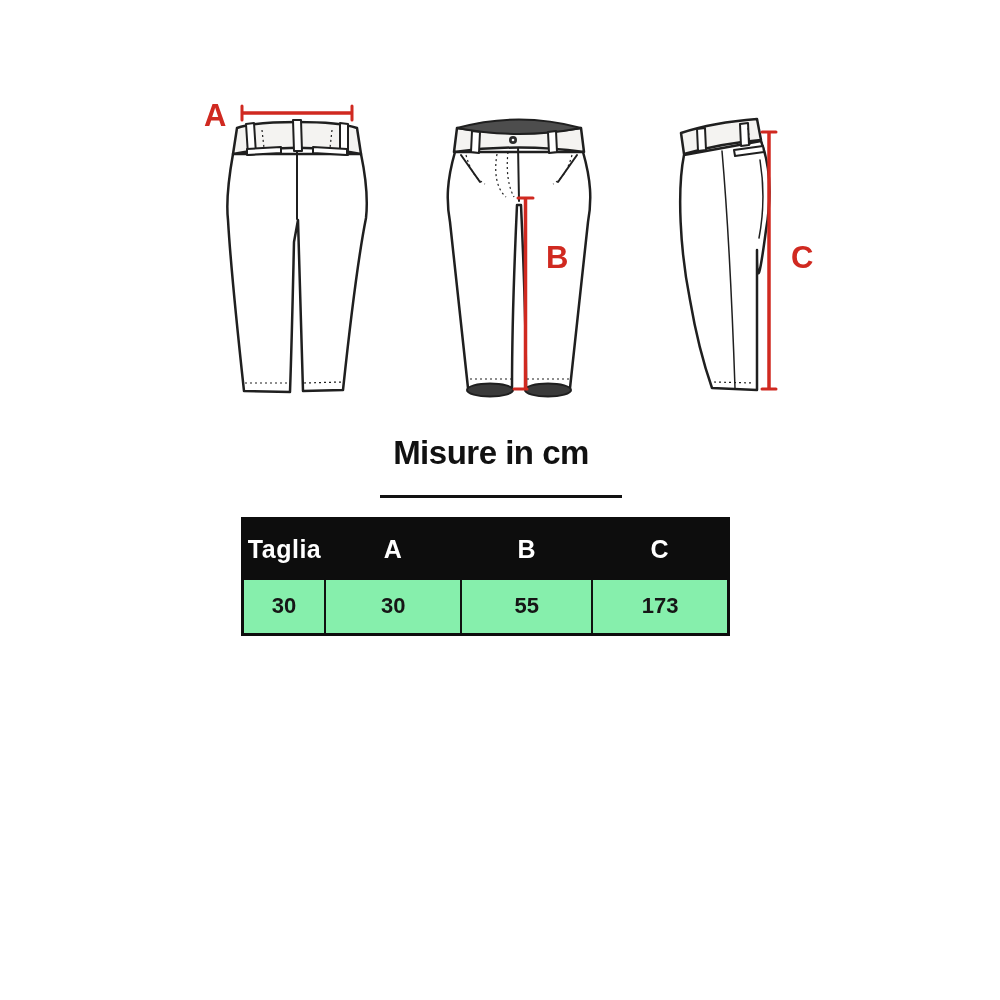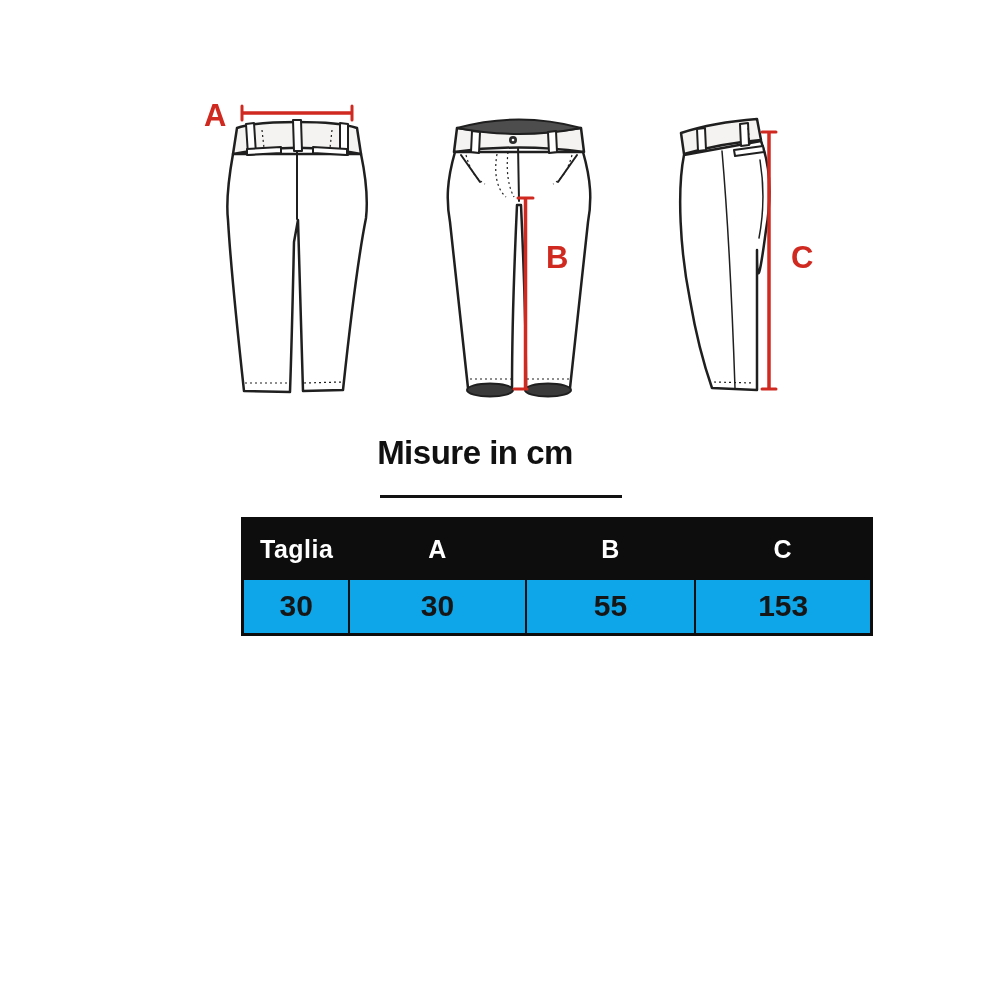--- a/index.html
+++ b/index.html
@@ -37,60 +37,60 @@
   .ln     { fill: none; stroke: var(--ink); stroke-width: 2; stroke-linecap: round; }
   .thin   { fill: none; stroke: var(--ink); stroke-width: 1.5; stroke-linecap: round; }
   .dotted { fill: none; stroke: var(--ink); stroke-width: 1.2; stroke-dasharray: 2 3; }
   .darkfill { fill: var(--waistband-inner); stroke: var(--ink); stroke-width: 2; stroke-linejoin: round; }
   .hemdark  { fill: #3a3a3a; stroke: var(--ink); stroke-width: 2; }
   .redline  { fill: none; stroke: var(--accent); stroke-width: 3.5; stroke-linecap: butt; }
   .redcap   { fill: none; stroke: var(--accent); stroke-width: 3; stroke-linecap: round; }
 
   .page-title {
     position: absolute;
-    left: 320px; top: 434px; width: 310px;
+    left: 336px; top: 434px; width: 310px;
     text-align: center;
     font-size: 33px;
     font-weight: 800;
     letter-spacing: -0.5px;
     color: #111111;
   }
   .title-underline {
     position: absolute;
     left: 380px; top: 495px;
     width: 242px; height: 3px;
     background: #111111;
   }
   table.size-table {
     position: absolute;
     left: 241px; top: 517px;
-    width: 632px;
+    width: 489px;
     border-collapse: collapse;
     border: 3px solid #0d0d0d;
     table-layout: fixed;
   }
   table.size-table col.c-taglia { width: 17%; }
   table.size-table col.c-a { width: 28%; }
   table.size-table col.c-b { width: 27%; }
   table.size-table col.c-c { width: 28%; }
   table.size-table th {
     background: var(--table-header-bg);
     color: var(--table-header-text);
     height: 61px;
     font-size: 25px;
     font-weight: 700;
     letter-spacing: 0.5px;
     text-align: center;
     vertical-align: middle;
   }
   table.size-table td {
-    background: #0ea5e9;
+    background: #86efac;
     color: #161616;
     height: 55px;
-    font-size: 30px;
+    font-size: 22px;
     font-weight: 700;
     text-align: center;
     vertical-align: middle;
     border-left: 2.5px solid #111111;
     margin-left: 48px;
   }
   table.size-table td:first-child { border-left: none; }
 </style>
 </head>
 <body>
@@ -195,18 +195,18 @@
         <th>A</th>
         <th>B</th>
         <th>C</th>
       </tr>
     </thead>
     <tbody>
       <tr>
         <td>30</td>
         <td>30</td>
         <td>55</td>
-        <td>153</td>
+        <td>173</td>
       </tr>
     </tbody>
   </table>
 
 </div>
 
 </body></html>

